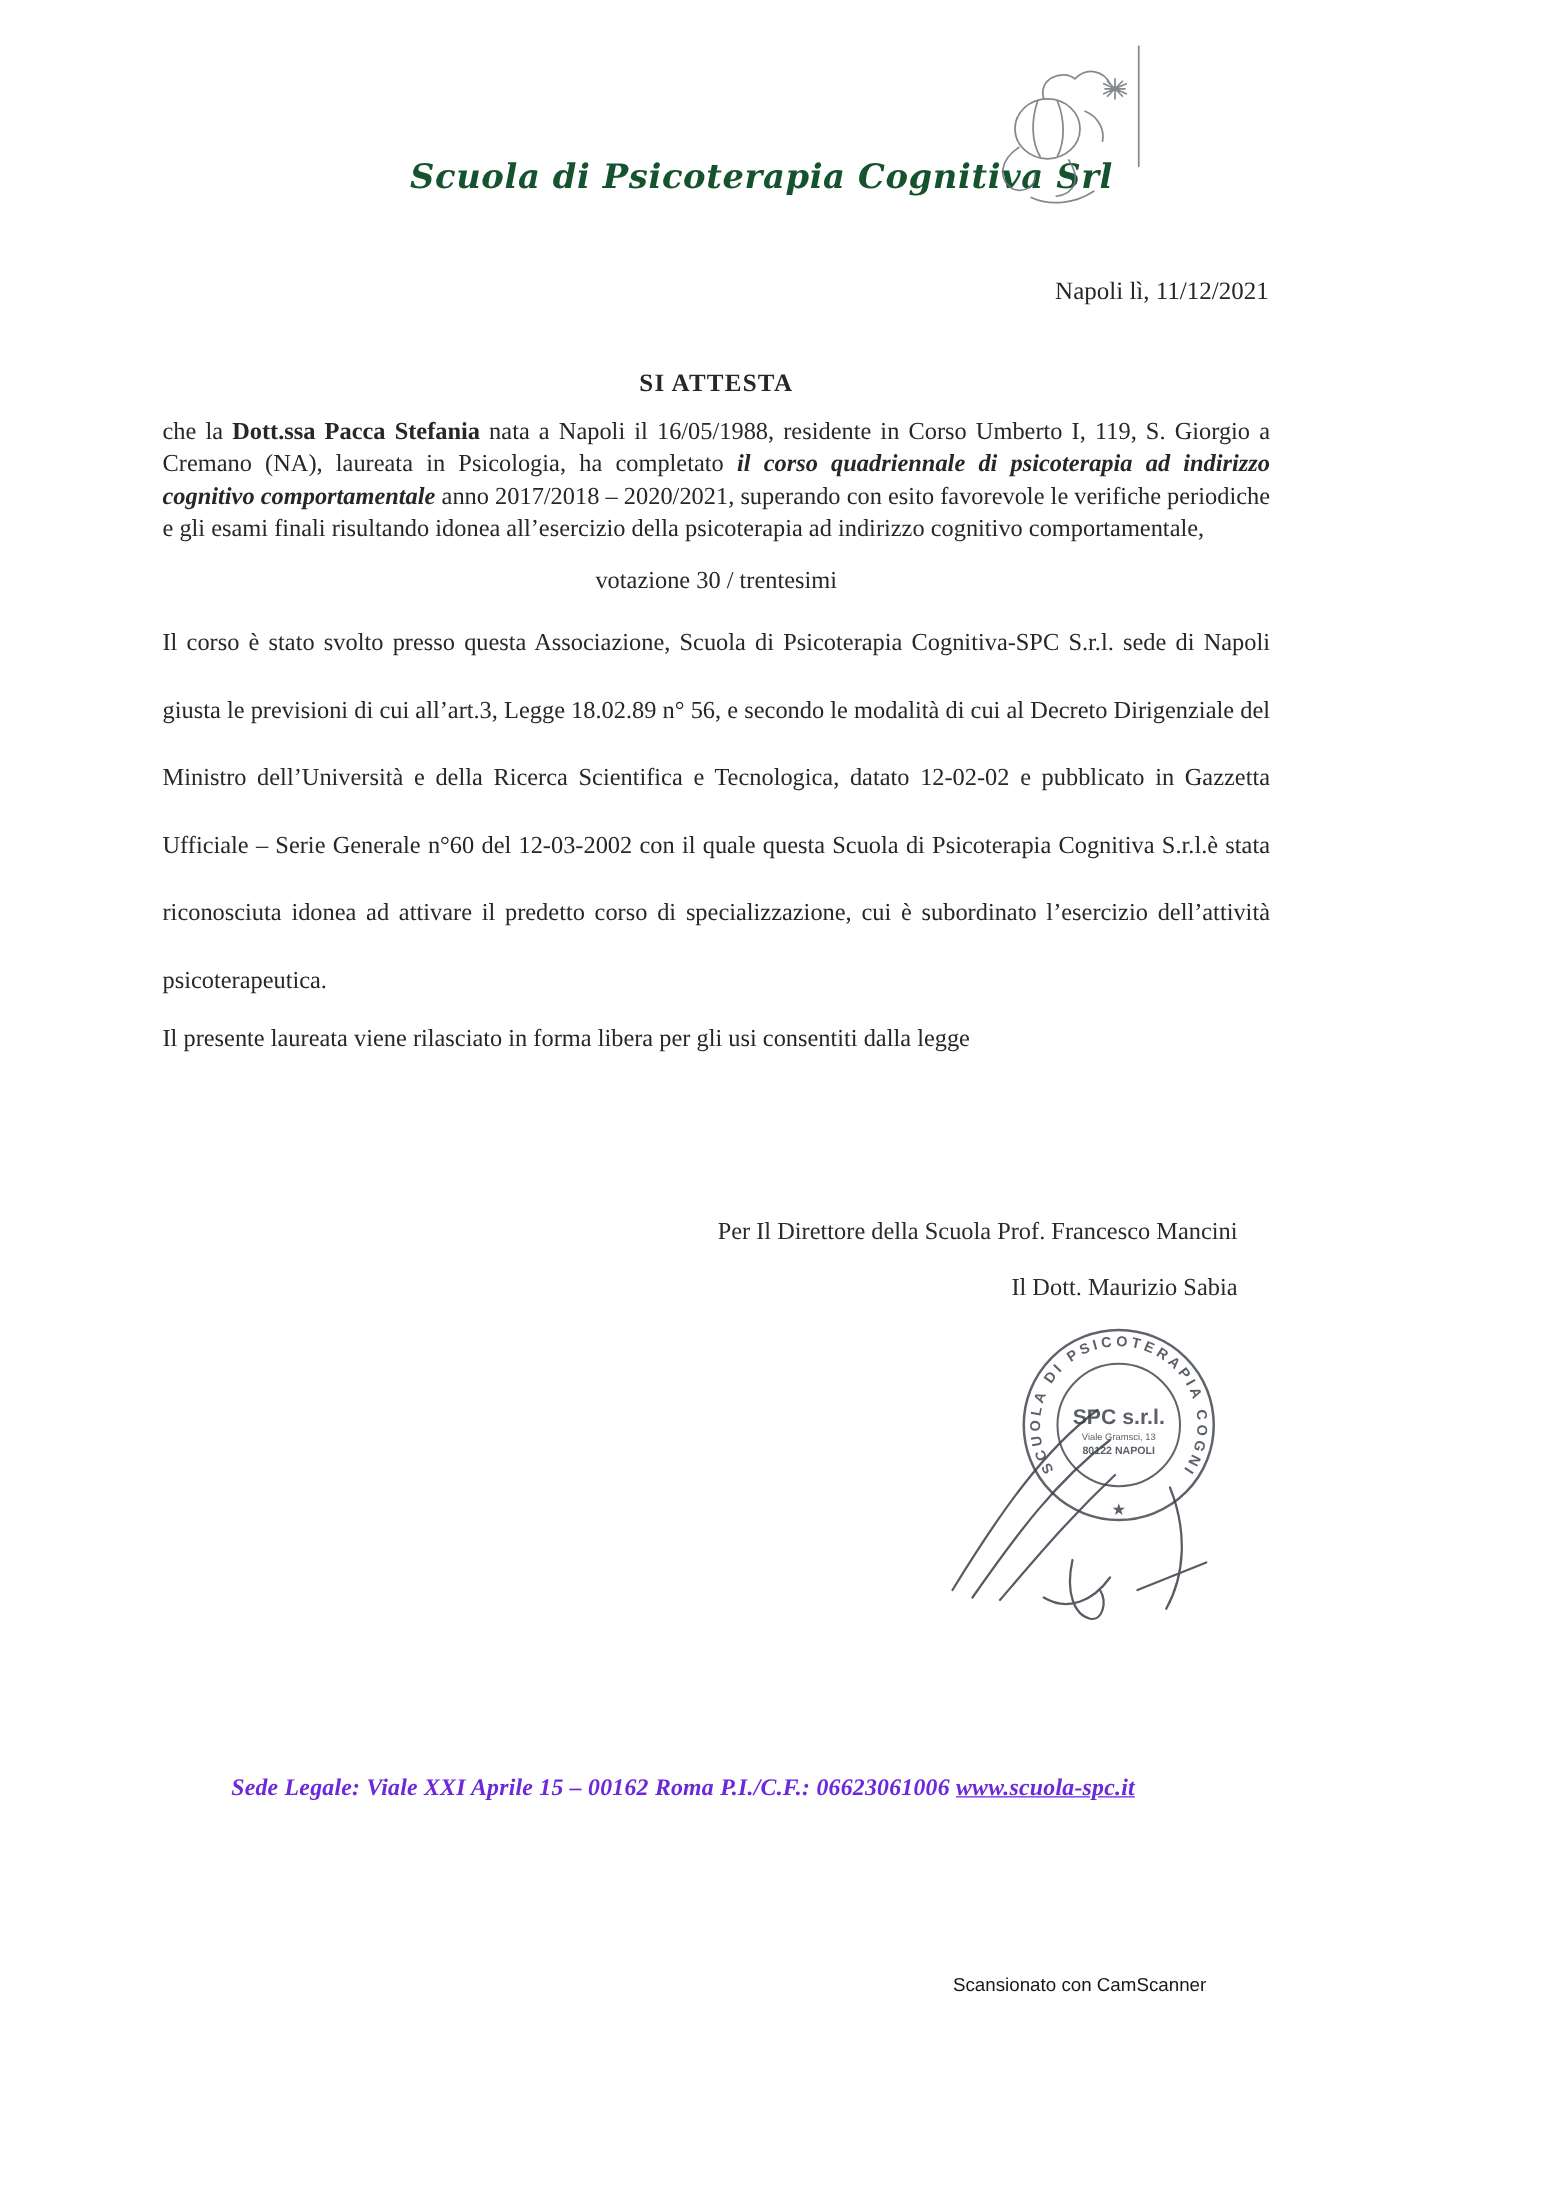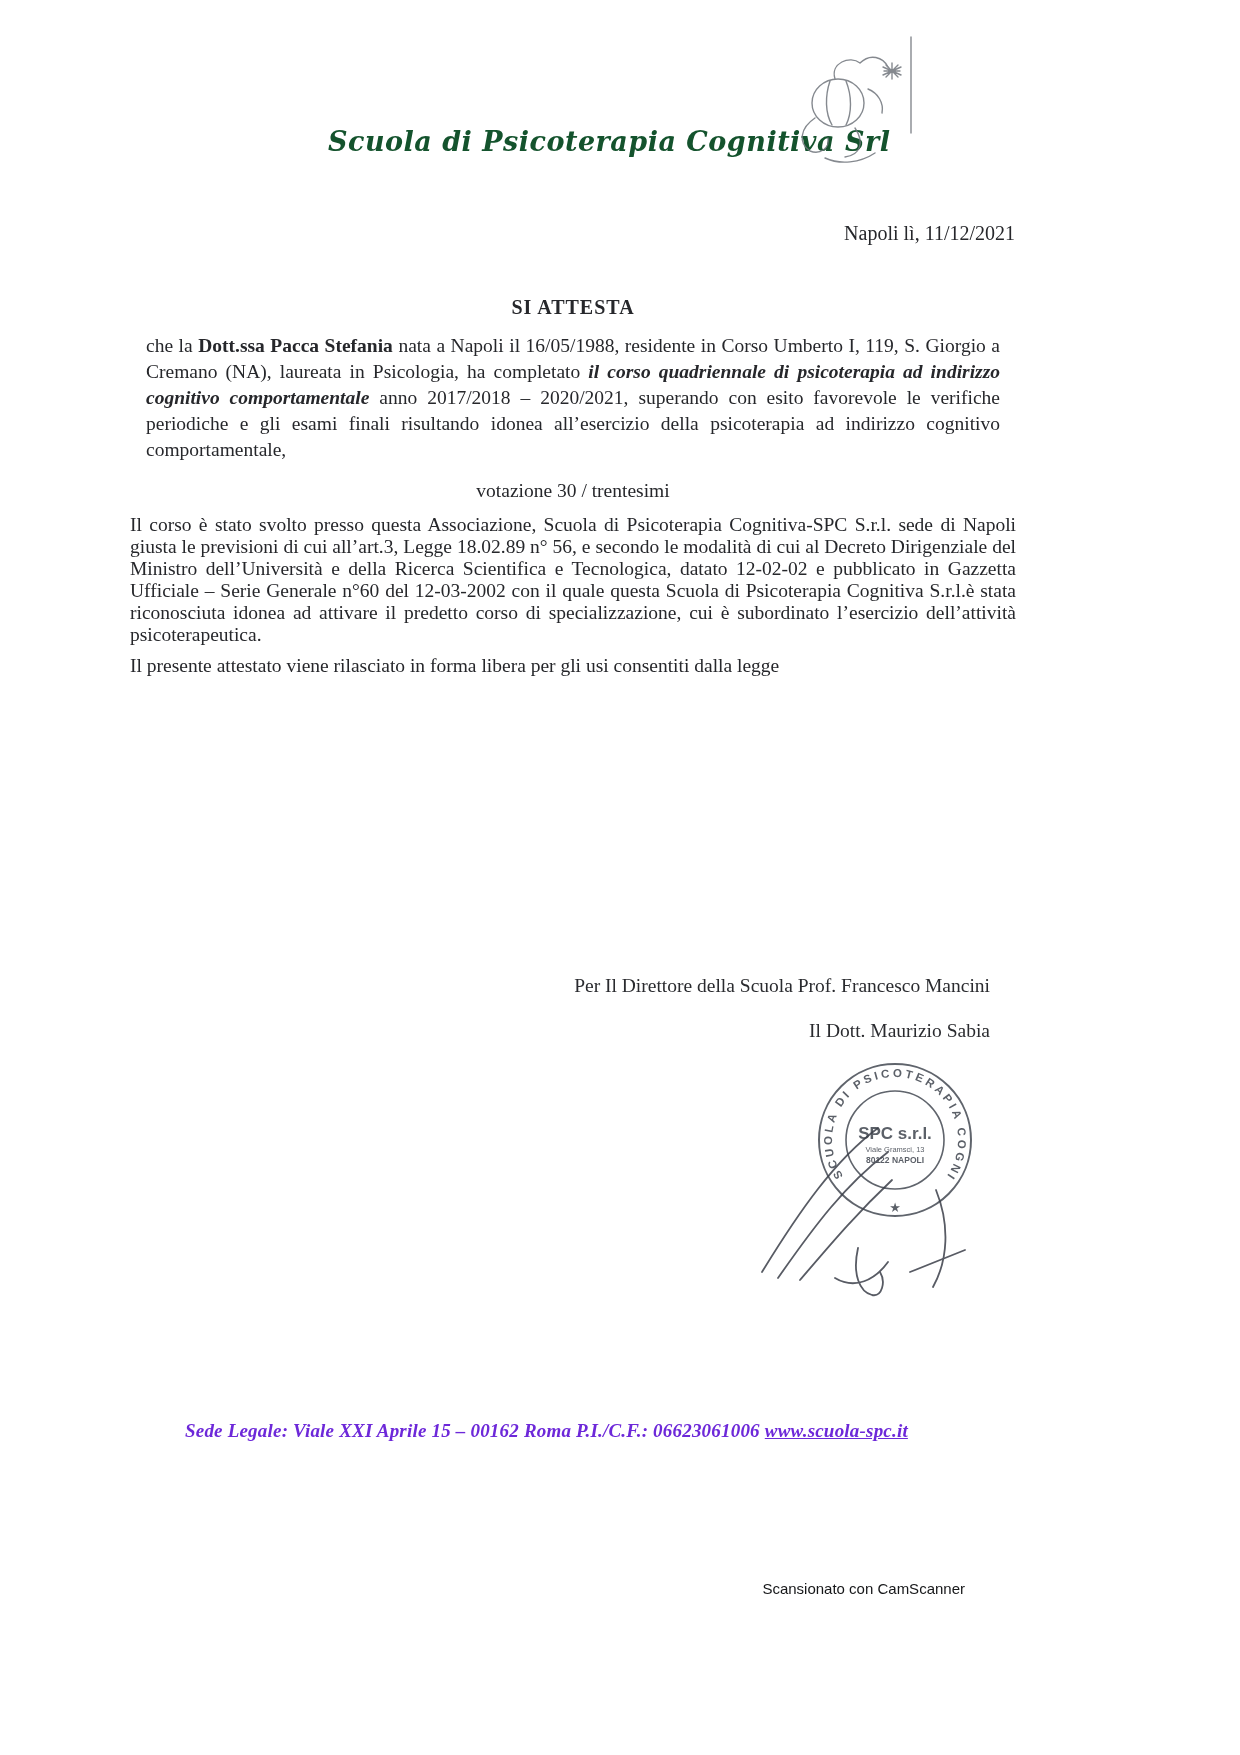--- a/index.html
+++ b/index.html
@@ -10,25 +10,25 @@
   }
   .school-title {
     position:absolute; left:328px; top:126px;
     font-family:"DejaVu Serif", serif; font-style:italic; font-weight:600;
     font-size:27px; letter-spacing:0.5px; color:#14532d;
   }
   .logo-wrap { position:absolute; left:780px; top:33px; width:150px; height:138px; }
   .date-line { position:absolute; top:222px; right:225px; font-size:20px; }
   .doc-column { position:absolute; left:130px; top:296px; width:886px; }
   .attest-title { margin:0; text-align:center; font-weight:bold; font-size:20px; letter-spacing:1px; }
-  .p1 { margin:14px 16px 0; text-align:justify; font-size:19.5px; line-height:26px; }
+  .p1 { margin:14px 0 0; text-align:justify; font-size:19.5px; line-height:26px; }
   .p1 .bold { font-weight:bold; }
   .p1 .bolditalic { font-weight:bold; font-style:italic; }
   .vote { margin:17px 0 0; text-align:center; font-size:19.5px; }
-  .p2 { margin:12px 0 0; text-align:justify; font-size:19.5px; line-height:22px; }
+  .p2 { margin:12px 0 0; text-align:justify; font-size:19.5px; line-height:54px; }
   .p3 { margin:0; text-align:justify; font-size:19.5px; line-height:38px; }
   .p4 { margin:5px 0 0; font-size:19.5px; line-height:30px; }
   .sig-block { position:absolute; top:944px; right:250px; text-align:right; font-size:19.5px; color:#2a2b2f; }
   .sig-line2 { margin-top:31px; }
   .sig-line3 { margin-top:23px; }
   .stamp-wrap { position:absolute; left:740px; top:1040px; width:300px; height:280px; }
   .footer-line {
     position:absolute; left:185px; top:1420px; font-size:19px;
     font-weight:bold; font-style:italic; color:#6d28d9; letter-spacing:0.2px;
   }
@@ -68,21 +68,21 @@
   <div class="doc-column">
     <h1 class="attest-title">SI ATTESTA</h1>
 
     <p class="p1"><span>che la </span><span class="bold">Dott.ssa Pacca Stefania</span><span> nata a Napoli il 16/05/1988, residente in Corso Umberto I, 119, S. Giorgio a Cremano (NA), laureata in Psicologia, ha completato </span><span class="bolditalic">il corso quadriennale di psicoterapia ad indirizzo cognitivo comportamentale</span><span> anno 2017/2018 – 2020/2021, superando con esito favorevole le verifiche periodiche e gli esami finali  risultando idonea all’esercizio della psicoterapia ad indirizzo cognitivo comportamentale,</span></p>
 
     <p class="vote">votazione 30 / trentesimi</p>
 
     <p class="p2">Il corso è stato svolto presso questa Associazione, Scuola di Psicoterapia Cognitiva-SPC S.r.l. sede di Napoli giusta le previsioni di cui all’art.3, Legge 18.02.89 n° 56, e secondo le modalità di cui al Decreto Dirigenziale del Ministro dell’Università e della Ricerca Scientifica e Tecnologica, datato 12-02-02 e pubblicato in Gazzetta Ufficiale – Serie Generale n°60 del 12-03-2002 con il quale questa Scuola di Psicoterapia Cognitiva S.r.l.è stata riconosciuta idonea ad attivare il predetto corso di specializzazione, cui è subordinato l’esercizio dell’attività psicoterapeutica.</p>
 
 
-    <p class="p4">Il presente attestato viene rilasciato in forma libera per gli usi consentiti dalla legge</p>
+    <p class="p4">Il presente laureata viene rilasciato in forma libera per gli usi consentiti dalla legge</p>
   </div>
 
   <div class="sig-block">
     <div class="sig-line2">Per Il Direttore della Scuola Prof. Francesco Mancini</div>
     <div class="sig-line3">Il Dott. Maurizio Sabia</div>
   </div>
 
   <div class="stamp-wrap">
     <svg width="300" height="280" viewBox="0 0 300 280">
       <defs>

